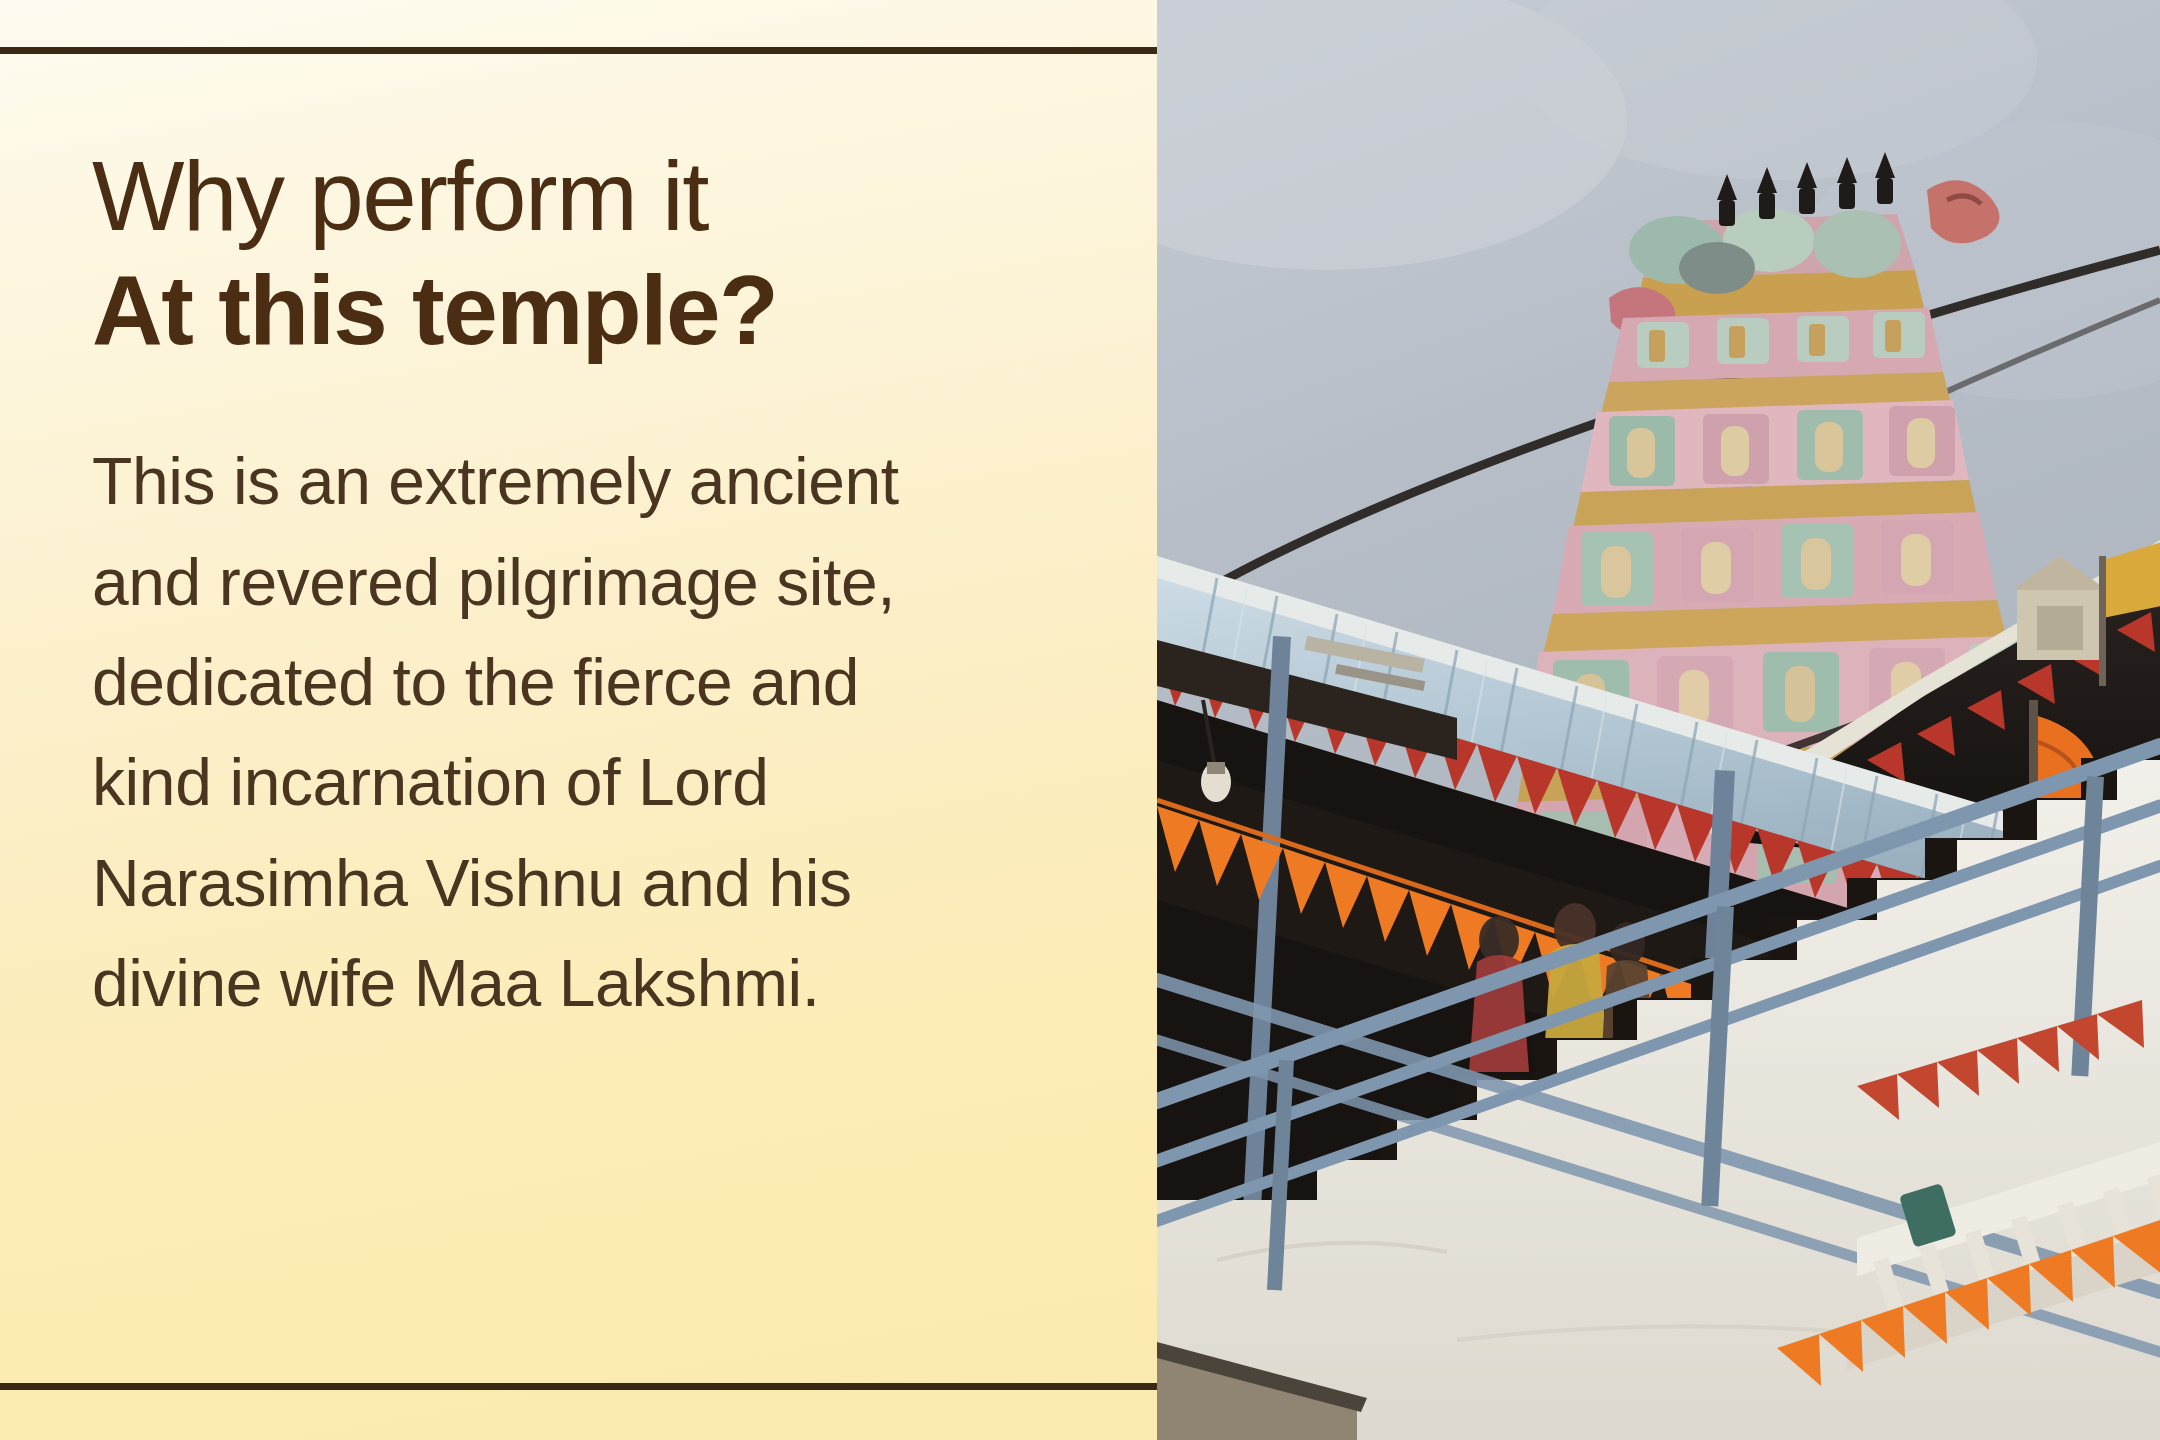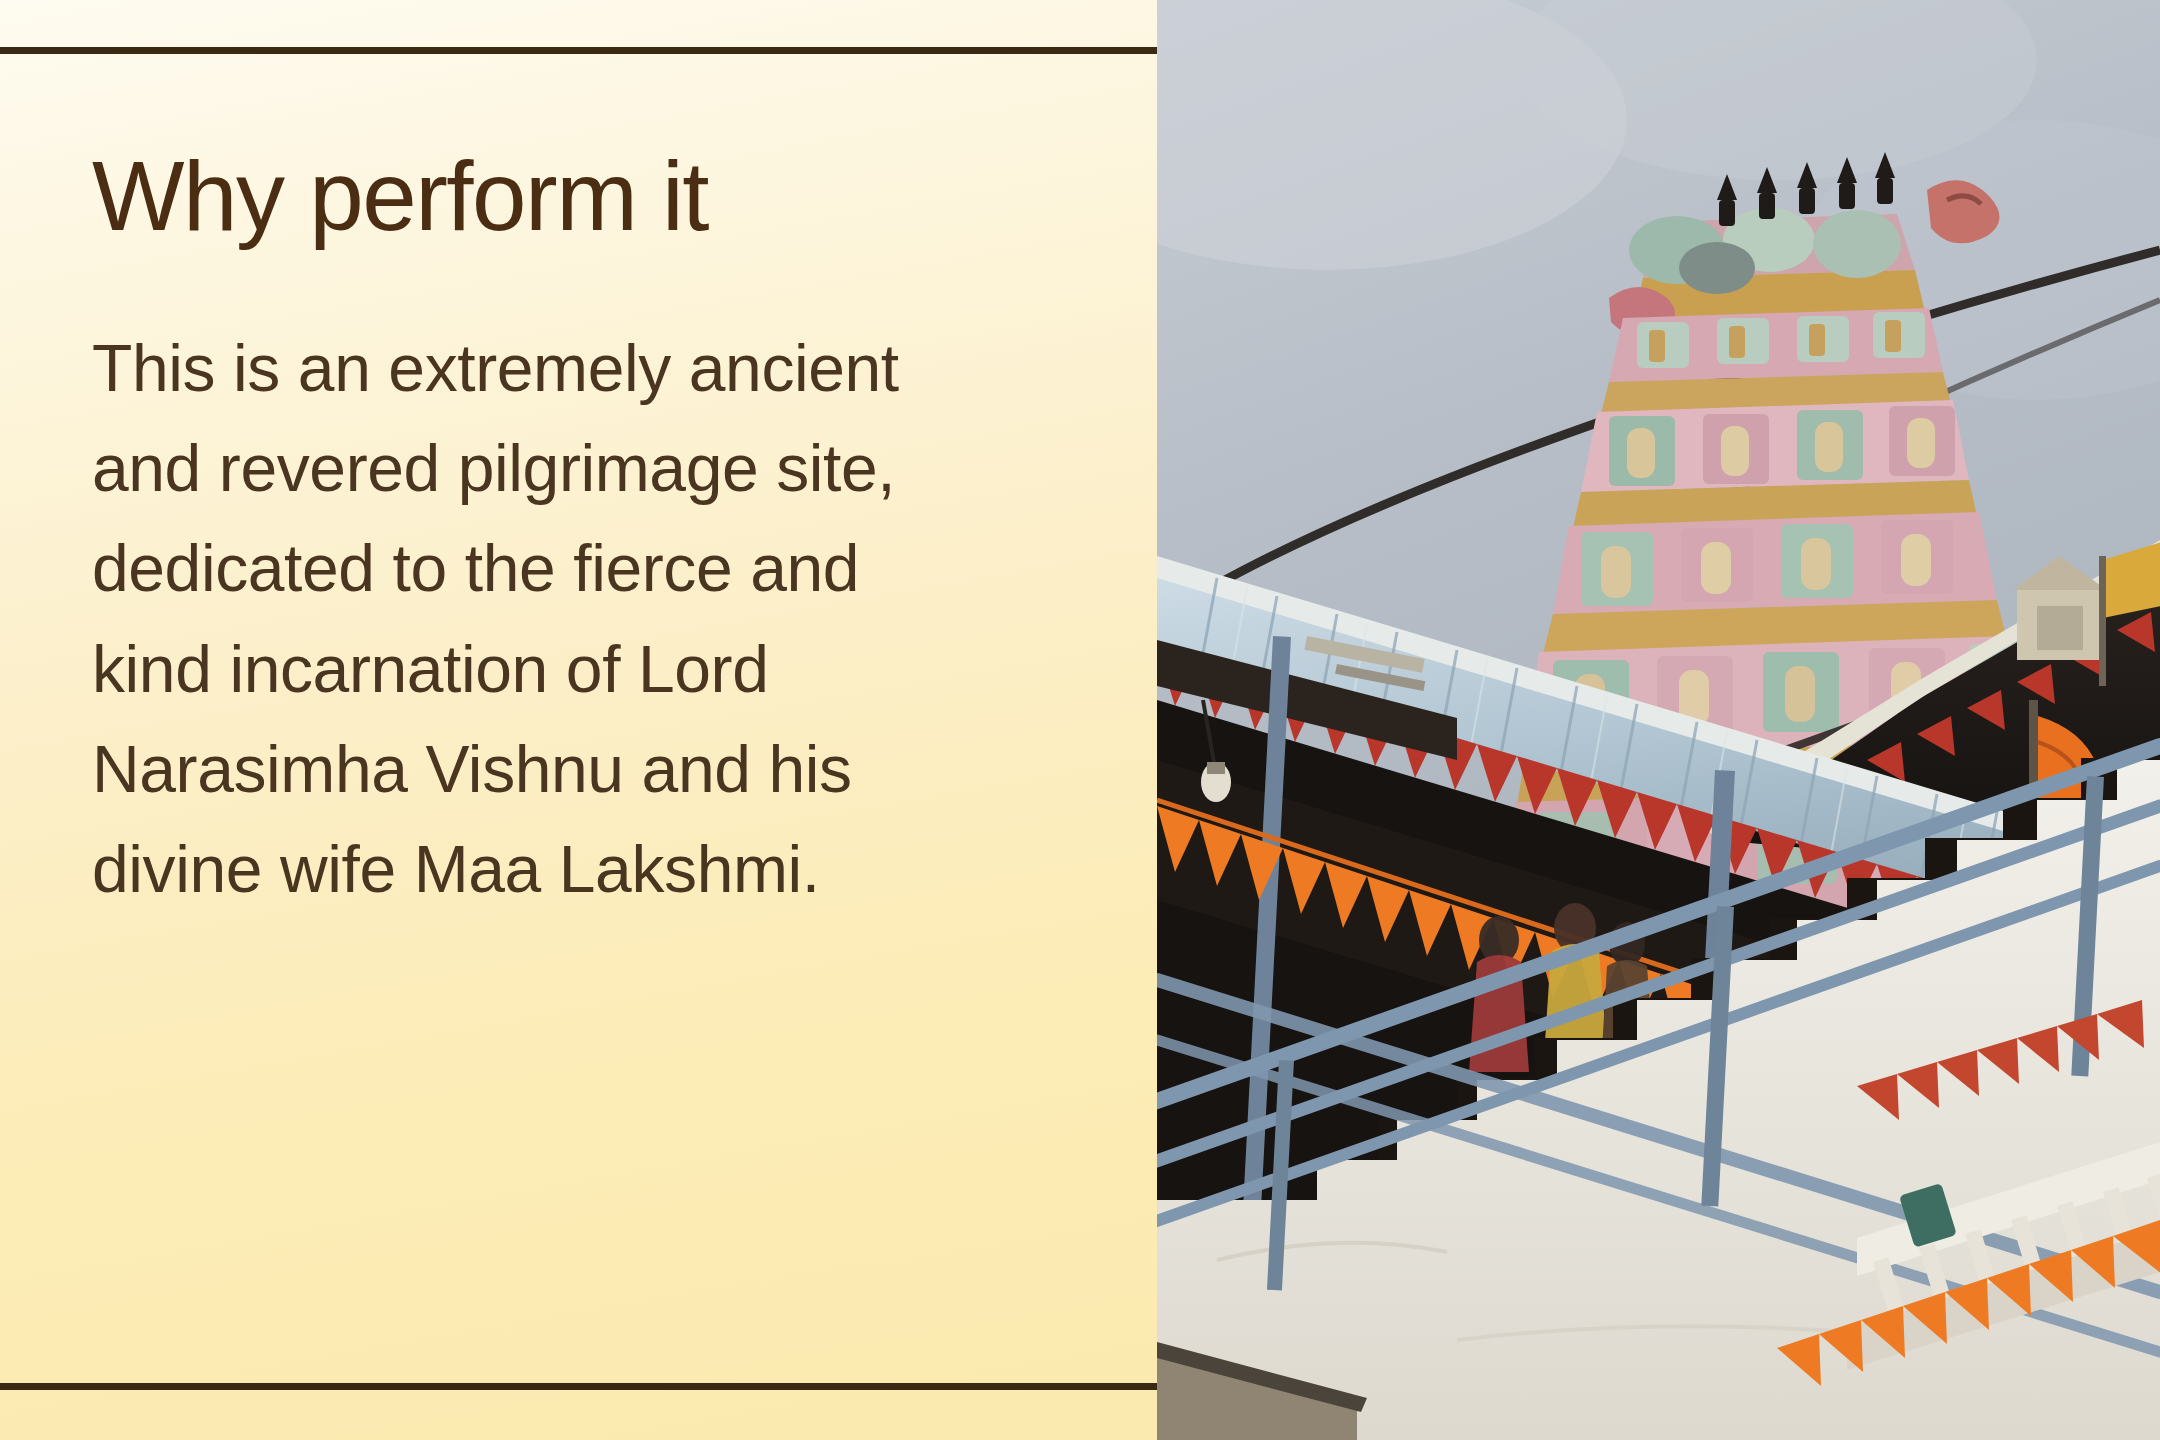--- a/index.html
+++ b/index.html
@@ -85,20 +85,21 @@
 <div class="slide">
 
   <div class="left-panel">
 
     <div class="rule rule-top"></div>
     <div class="rule rule-bottom"></div>
 
     <div class="text-block">
       <div class="heading">
         <span class="line1">Why perform it</span>
+        <span class="line2">At this temple?</span>
       </div>
       <p class="body-copy">This is an extremely ancient and revered pilgrimage site, dedicated to the fierce and kind incarnation of Lord Narasimha Vishnu and his divine wife Maa Lakshmi.</p>
     </div>
 
   </div>
 
   <div class="photo">
     <svg viewBox="0 0 1003 1440" preserveAspectRatio="xMidYMid slice">
       <defs>
         <linearGradient id="skyG" x1="0" y1="0" x2="0.25" y2="1">

